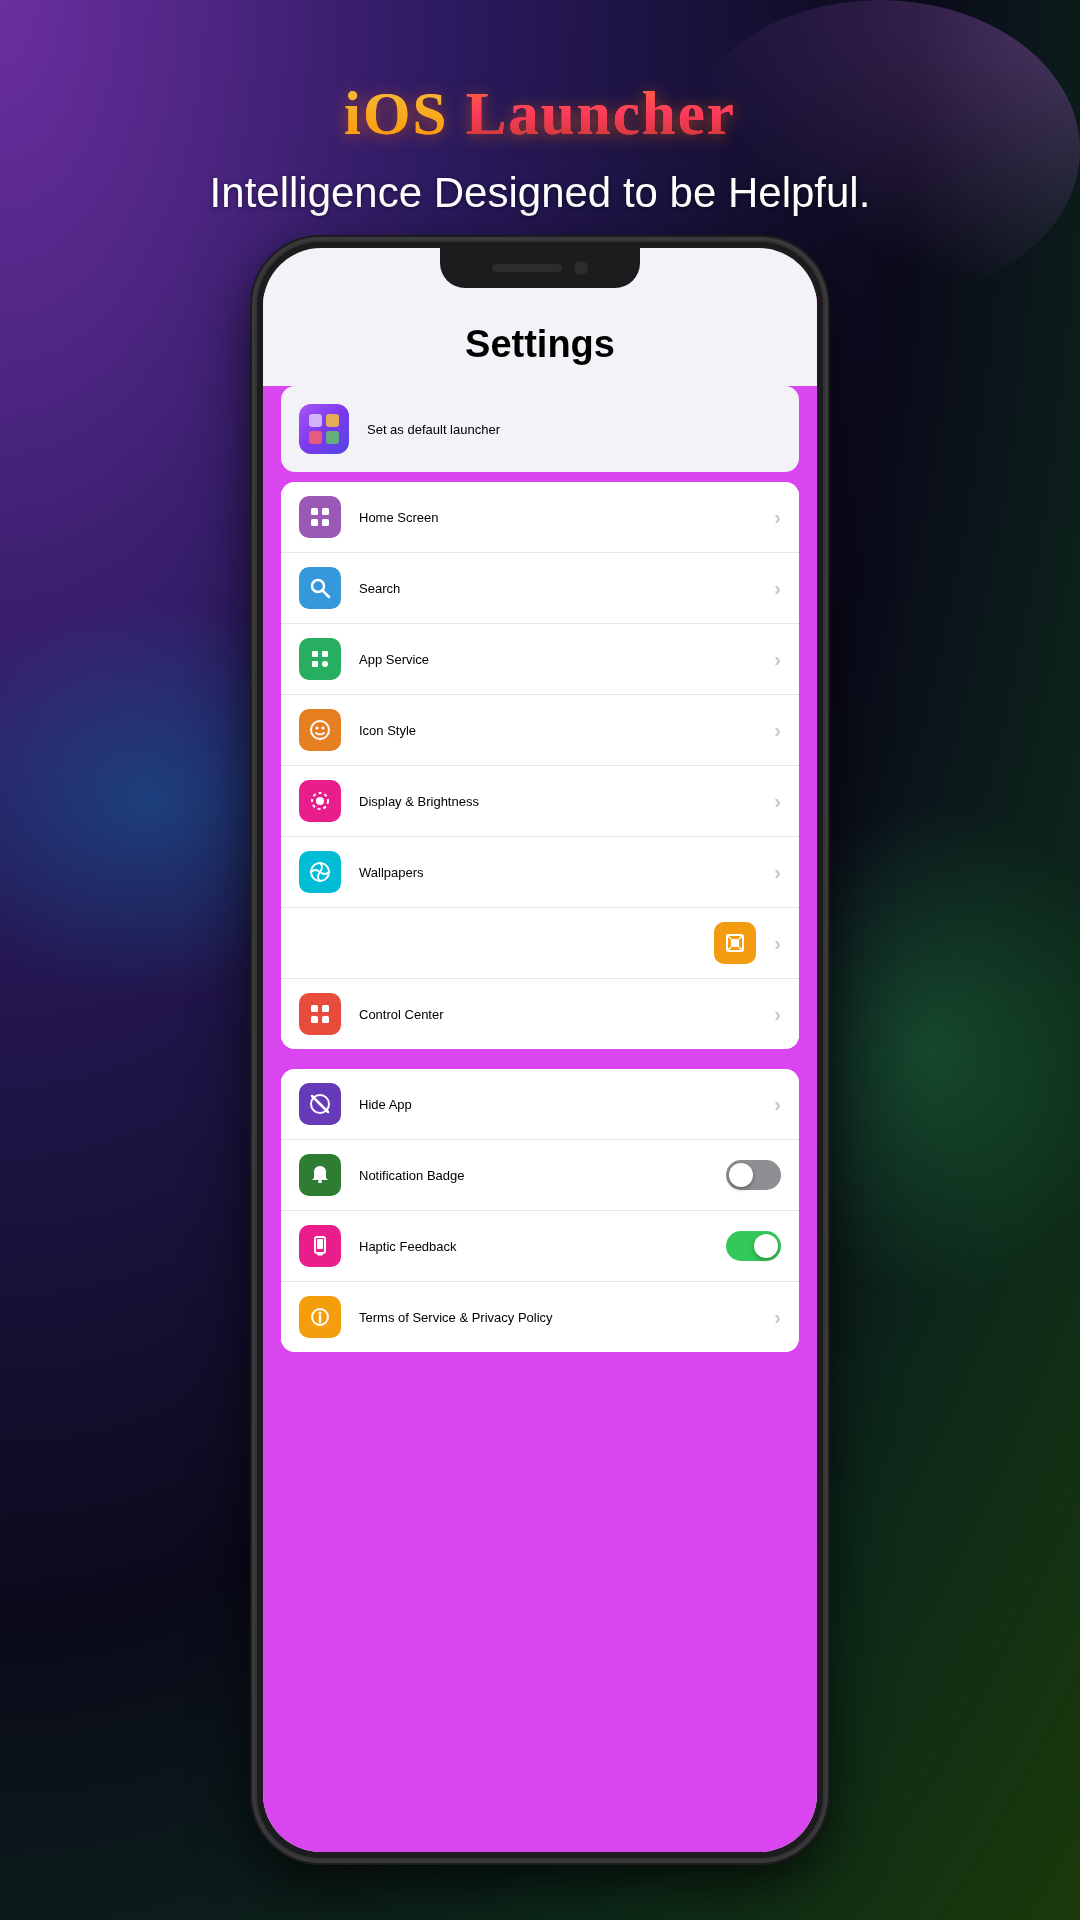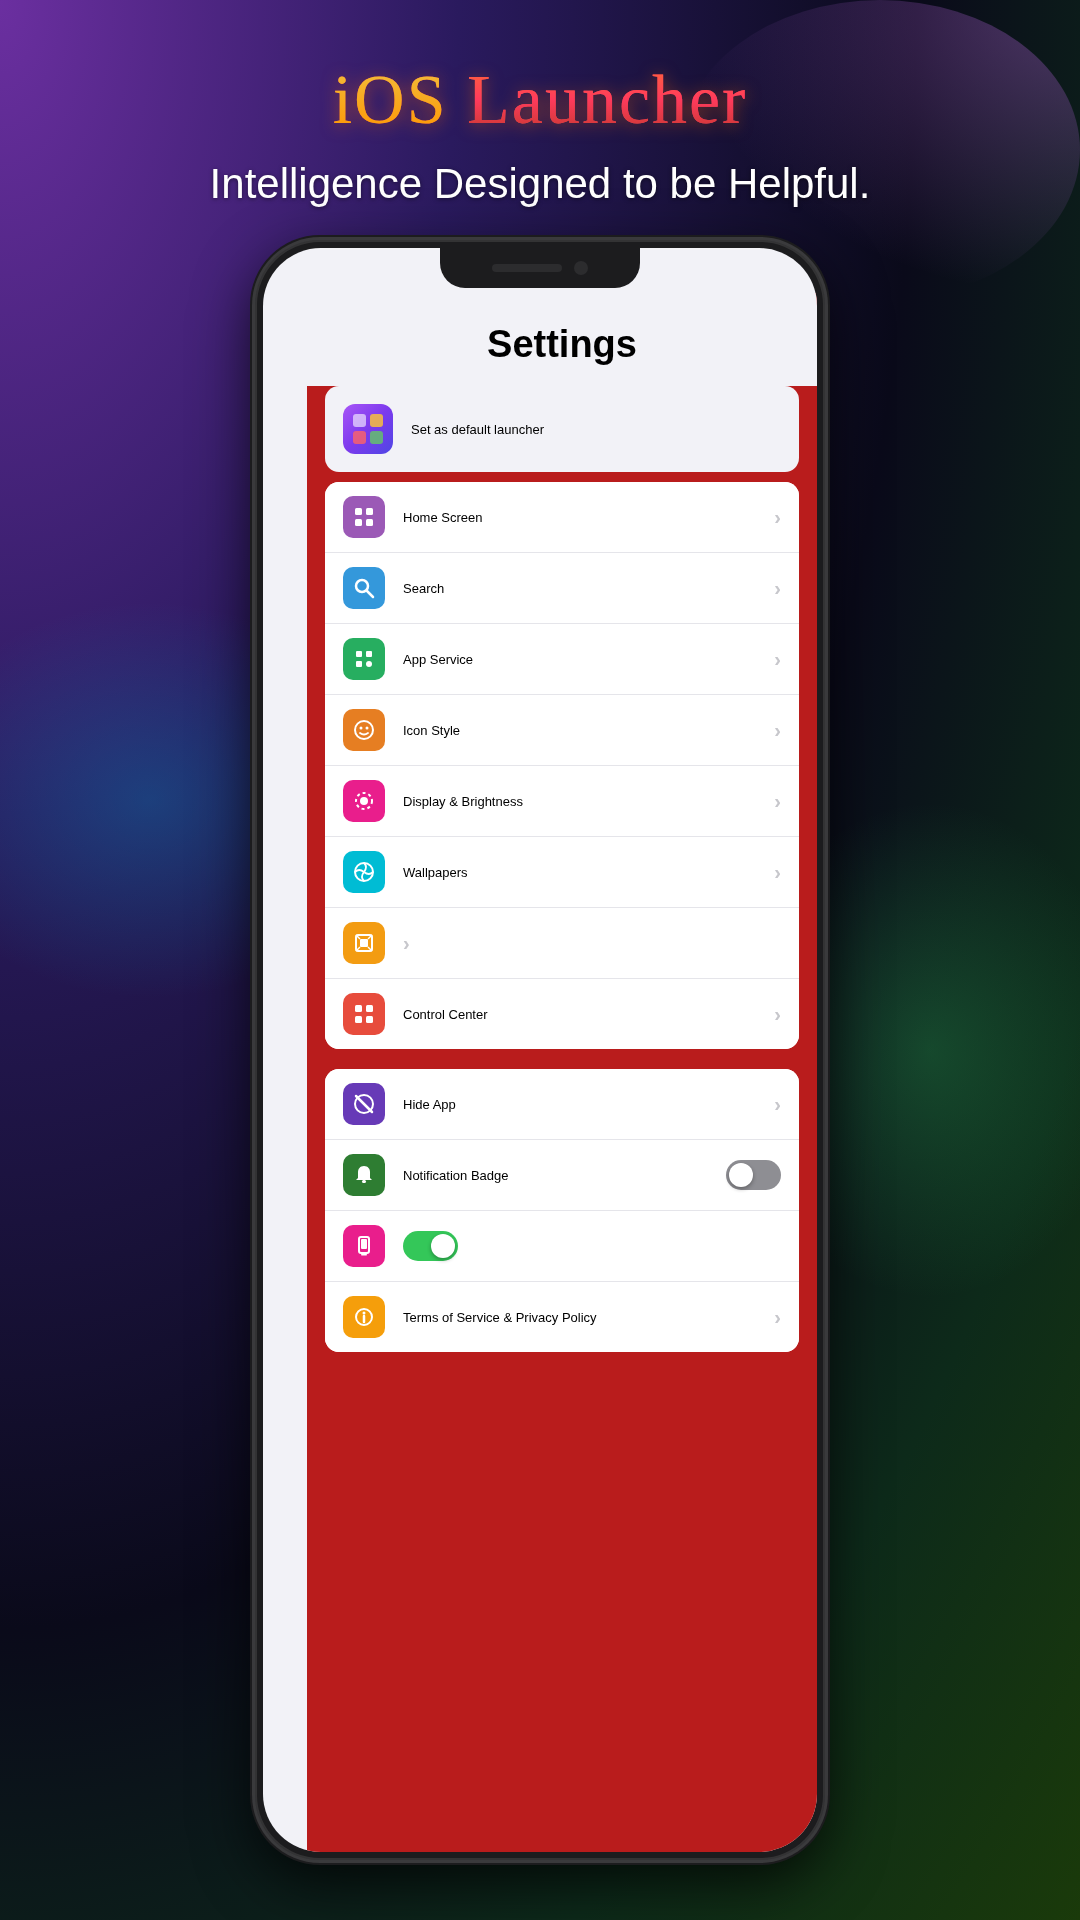--- a/index.html
+++ b/index.html
@@ -49,29 +49,30 @@
 
     
     .title-area {
       text-align: center;
       padding-top: 60px;
       position: relative;
       z-index: 10;
     }
 
     .app-title {
-      font-size: 70px;
-      font-weight: 400;
+      font-size: 61px;
+      font-weight: 700;
       background: linear-gradient(to right, #ff9500, #ff6b35, #ff3a5c, #c0392b);
       -webkit-background-clip: text;
       -webkit-text-fill-color: transparent;
       background-clip: text;
       letter-spacing: 2px;
       text-shadow: none;
       filter: drop-shadow(0 2px 8px rgba(255, 100, 0, 0.5));
+      margin-top: 19px;
     }
 
     .app-title .ios-part {
       background: linear-gradient(to bottom, #f0c040, #ff9500);
       -webkit-background-clip: text;
       -webkit-text-fill-color: transparent;
       background-clip: text;
     }
 
     .app-title .launcher-part {
@@ -175,23 +176,22 @@
       border-radius: 50%;
     }
 
     
     .screen-content {
       position: absolute;
       top: 45px;
       left: 0;
       right: 0;
       bottom: 0;
-      background: #b91c1c;
+      background: #d946ef;
       overflow-y: auto;
-      margin-left: 44px;
     }
 
     .screen-header {
       text-align: center;
       padding: 30px 20px 20px;
       background: #f2f2f7;
     }
 
     .screen-title {
       font-size: 38px;
@@ -208,20 +208,21 @@
     }
 
     .settings-item {
       display: flex;
       align-items: center;
       padding: 14px 18px;
       background: white;
       border-bottom: 1px solid #e5e5ea;
       cursor: pointer;
       min-height: 66px;
+      justify-content: flex-end;
     }
 
     .settings-item:last-child {
       border-bottom: none;
     }
 
     .item-icon {
       width: 42px;
       height: 42px;
       border-radius: 10px;
@@ -500,20 +501,21 @@
         </div>
 
         <div class="settings-item">
           <div class="item-icon icon-pink">
             <svg width="24" height="24" viewBox="0 0 24 24" fill="white">
               <rect x="7" y="3" width="10" height="16" rx="2" fill="none" stroke="white" stroke-width="2"></rect>
               <rect x="9" y="5" width="6" height="10" rx="1" fill="white"></rect>
               <rect x="9" y="20" width="6" height="1.5" rx="0.75" fill="white"></rect>
             </svg>
           </div>
+          <span class="item-label">Haptic Feedback</span>
           <div class="toggle-container">
             <div class="toggle-track on">
               <div class="toggle-knob"></div>
             </div>
           </div>
         </div>
 
         <div class="settings-item">
           <div class="item-icon icon-gold">
             <svg width="24" height="24" viewBox="0 0 24 24" fill="white">

